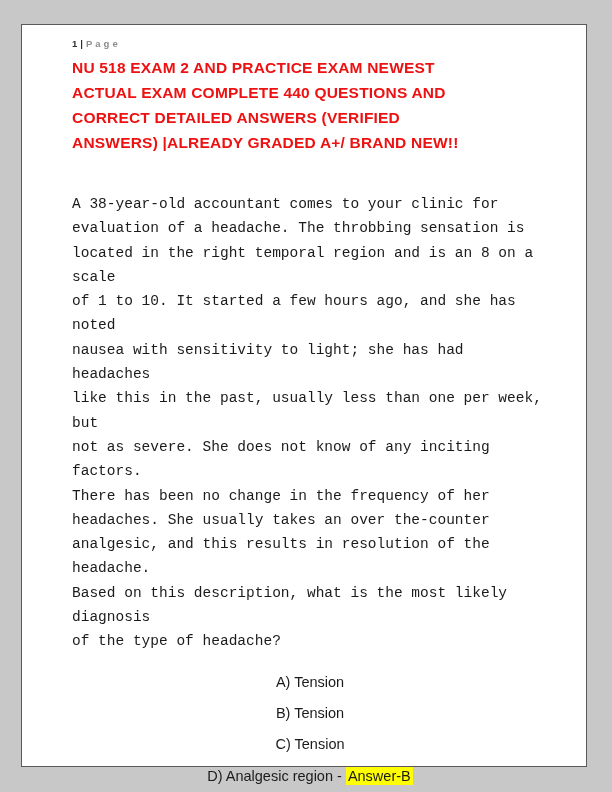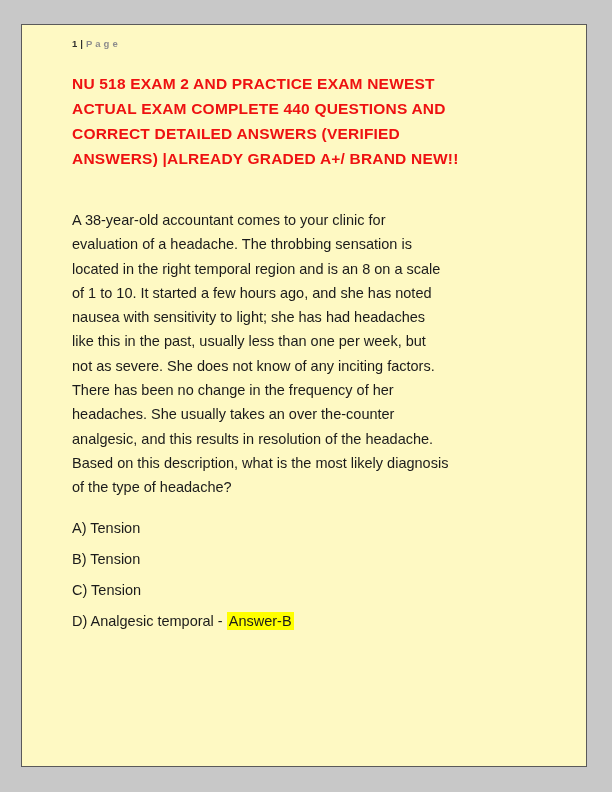--- a/index.html
+++ b/index.html
@@ -7,21 +7,21 @@
     width: 612px; height: 792px;
     background: #c8c8c8;
     font-family: "Liberation Sans", sans-serif;
     position: relative;
     overflow: hidden;
   }
   .page {
     position: absolute;
     left: 21px; top: 24px;
     width: 566px; height: 743px;
-    background: #fef9c3;
+    background: #ffffff;
     border: 1px solid #5a5a5a;
     padding: 13px 38px 0 50px;
   }
   .header-line {
     font-size: 9.5px;
     font-weight: bold;
     color: #8d8d8d;
     letter-spacing: 1px;
   }
   .header-line .page-num {
@@ -29,41 +29,42 @@
     letter-spacing: 1px;
   }
   .header-line .page-sep {
     color: #2f2f2f;
     margin: 0 2px;
   }
   .header-line .page-word {
     letter-spacing: 3px;
   }
   .doc-title {
-    margin-top: 22px;
+    margin-top: 6px;
     color: #ee1111;
     font-weight: bold;
     font-size: 15.5px;
     line-height: 25px;
     white-space: pre-line;
     letter-spacing: 0.2px;
   }
   .para {
     font-size: 14.5px;
     line-height: 24.3px;
     color: #1b1b1b;
     white-space: pre-line;
   }
-  .question-body { margin-top: 37px; }
+  .question-body { margin-top: 37px; font-family: Liberation Mono, monospace; }
   .options { margin-top: 16px; }
   .option {
     font-size: 14.5px;
     line-height: 24.3px;
     color: #1b1b1b;
     margin-bottom: 7px;
+    text-align: center;
   }
   .hl {
     background: #ffff00;
     padding: 1px 2px;
   }
   .hl:empty { display: none; }
   .question2 { margin-top: 40px; }
 </style>
 </head>
 <body>
@@ -89,17 +90,17 @@
 There has been no change in the frequency of her
 headaches. She usually takes an over the-counter
 analgesic, and this results in resolution of the headache.
 Based on this description, what is the most likely diagnosis
 of the type of headache?</div>
 
   <div class="options">
     <div class="option"><span>A) Tension</span></div>
     <div class="option"><span>B) Tension</span></div>
     <div class="option"><span>C) Tension</span></div>
-    <div class="option"><span>D) Analgesic temporal - </span><span class="hl">Answer-B</span></div>
+    <div class="option"><span>D) Analgesic region - </span><span class="hl">Answer-B</span></div>
   </div>
 
 
 </div>
 
 </body></html>

